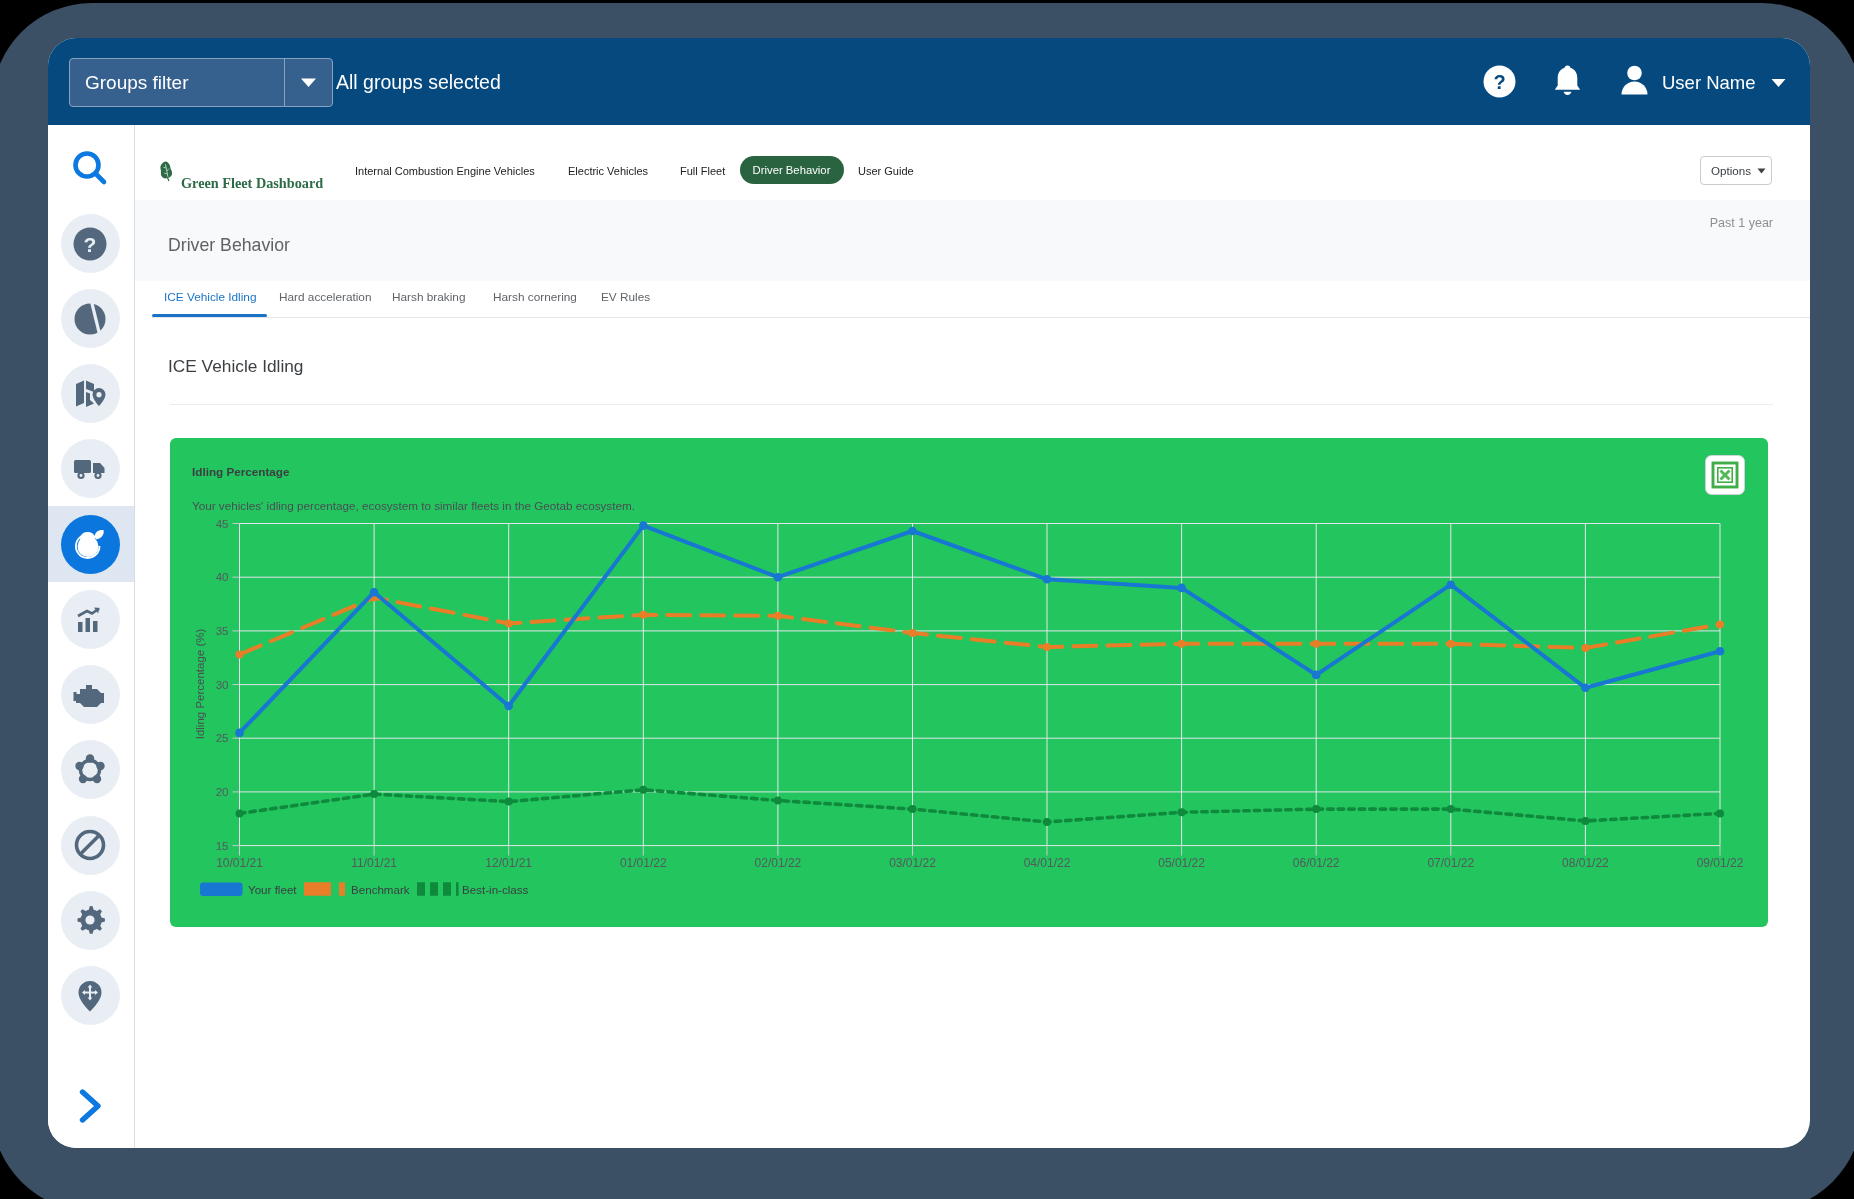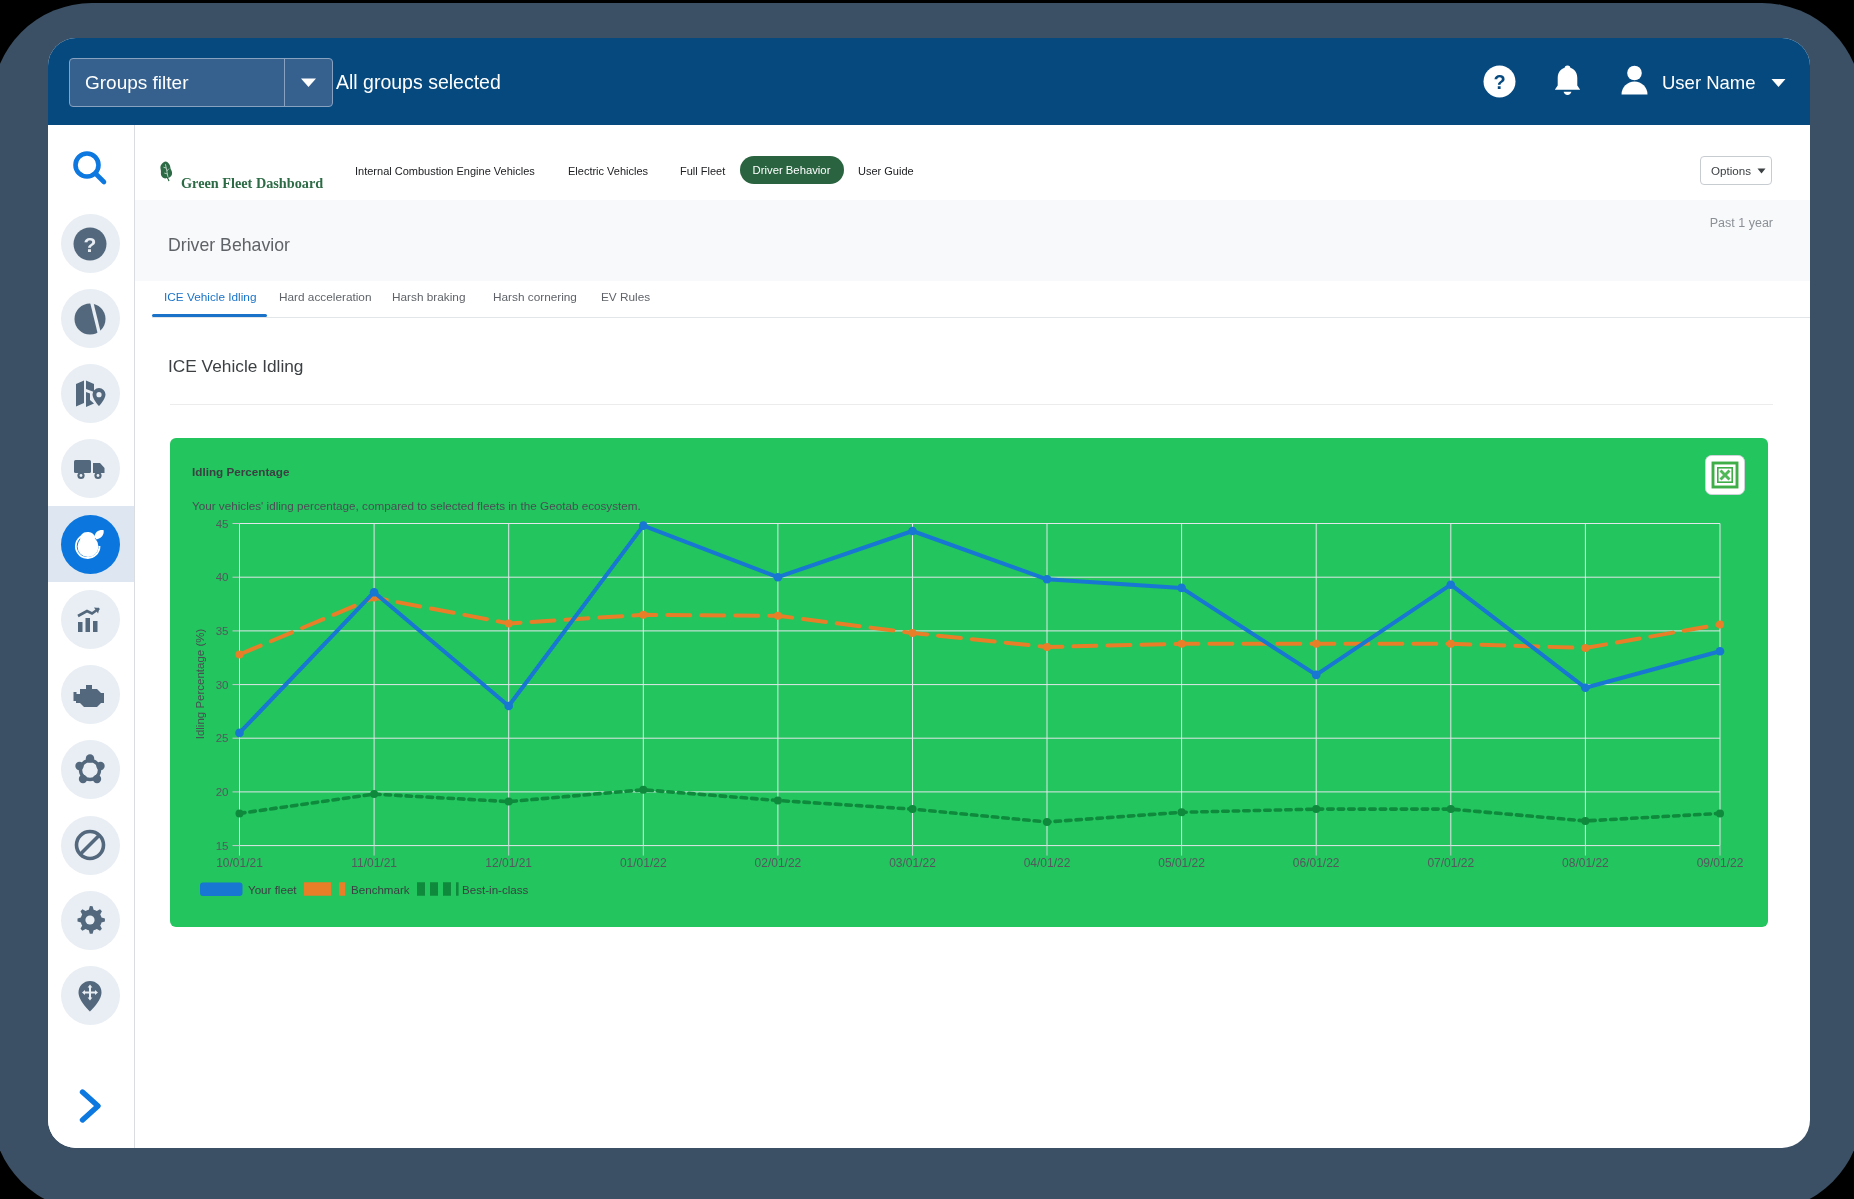--- a/index.html
+++ b/index.html
@@ -63,21 +63,21 @@
 <div class="tb" style="left:116px;color:#1a73c8;">ICE Vehicle Idling</div>
 <div class="tb" style="left:231px;">Hard acceleration</div>
 <div class="tb" style="left:332px;margin-left:12px;">Harsh braking</div>
 <div class="tb" style="left:445px;">Harsh cornering</div>
 <div class="tb" style="left:553px;">EV Rules</div>
 <div style="position:absolute;left:120px;top:318px;font-size:17.3px;color:#3c4043;">ICE Vehicle Idling</div>
 <div style="position:absolute;left:122px;top:366px;width:1603px;height:1px;background:#ececec;"></div>
 
 <div style="position:absolute;left:122px;top:400px;width:1598px;height:489px;background:#22c55e;border-radius:6px;">
 <div style="position:absolute;left:22px;top:27px;font-size:11.7px;font-weight:bold;color:#3c4043;">Idling Percentage</div>
-<div style="position:absolute;left:22px;top:61px;font-size:11.7px;color:#4a4f54;">Your vehicles' idling percentage, compared to selected fleets in the Geotab ecosystem.</div>
+<div style="position:absolute;left:22px;top:61px;font-size:11.7px;color:#4a4f54;">Your vehicles' idling percentage, ecosystem to similar fleets in the Geotab ecosystem.</div>
 <svg style="position:absolute;left:1535px;top:17px;" width="40" height="40" viewBox="0 0 40 40">
 <rect x="0.5" y="0.5" width="39" height="39" rx="6" fill="#fff" stroke="#ced3d9"></rect>
 <rect x="8" y="8" width="24" height="24" fill="none" stroke="#3fae49" stroke-width="2.9"></rect>
 <rect x="12.8" y="12.8" width="14.4" height="14.4" fill="none" stroke="#3fae49" stroke-width="1.6"></rect>
 <path d="M15.5 15.5 L24.5 24.5 M24.5 15.5 L15.5 24.5" stroke="#50b856" stroke-width="2.9"></path>
 </svg>
 <svg width="1598" height="489" viewBox="0 0 1598 489" style="position:absolute;left:0;top:0;font-family:'Liberation Sans',sans-serif;">
 <line x1="69.5" y1="85.5" x2="1550.0" y2="85.5" stroke="#e3e6ea" stroke-width="1"></line>
         <line x1="69.5" y1="139.2" x2="1550.0" y2="139.2" stroke="#e3e6ea" stroke-width="1"></line>
         <line x1="69.5" y1="192.9" x2="1550.0" y2="192.9" stroke="#e3e6ea" stroke-width="1"></line>

